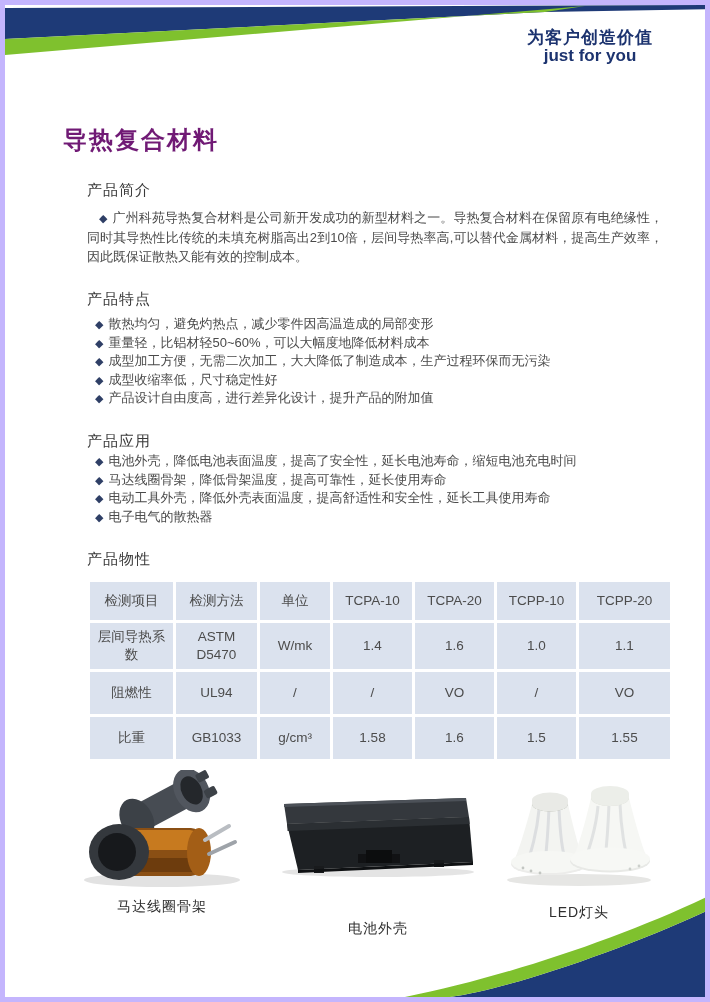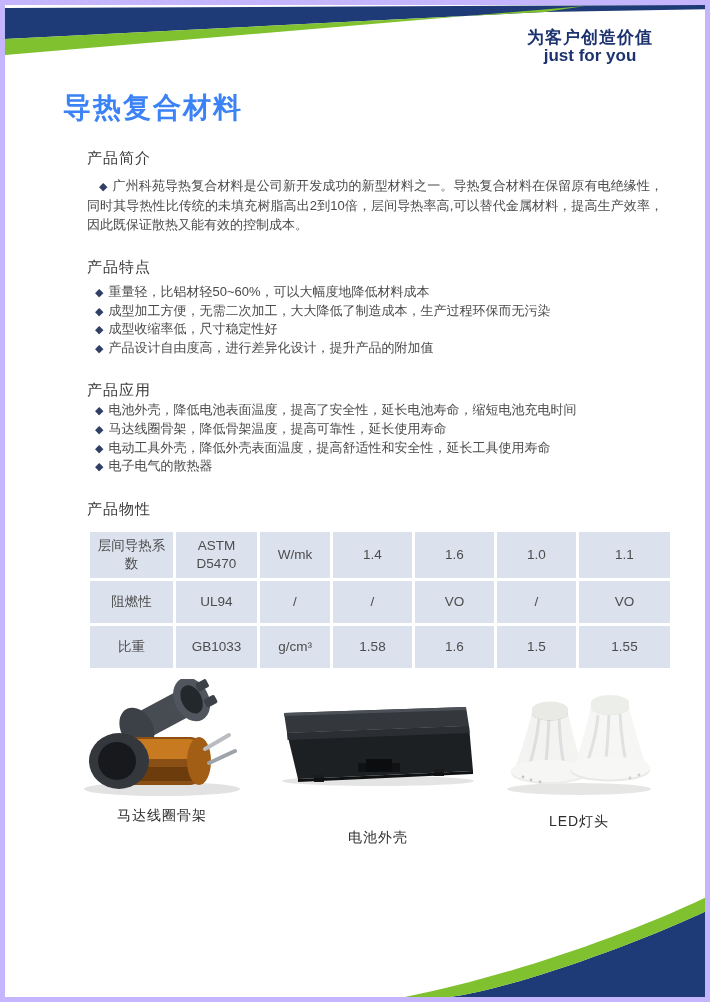--- a/index.html
+++ b/index.html
@@ -7,22 +7,22 @@
   .page{
     position:relative;width:710px;height:1002px;margin:0 auto;
     background:#ffffff;border:5px solid #c4b5fd;box-sizing:border-box;overflow:hidden;
   }
   .art{position:absolute;left:0;display:block;}
   .art.top{top:0;}
   .art.bottom{bottom:0;}
   .slogan{position:absolute;top:24px;left:505px;width:160px;text-align:center;color:#1c336f;z-index:3;}
   .slogan .zh{font-size:17px;font-weight:bold;letter-spacing:1px;line-height:18px;}
   .slogan .en{font-size:17px;font-weight:bold;line-height:16px;margin-top:1px;}
-  h1.title{margin:86px 0 0 58px;font-size:28px;line-height:34px;font-weight:bold;
-    color:#3b82f6;letter-spacing:2px;}
+  h1.title{margin:118px 0 0 58px;font-size:24px;line-height:34px;font-weight:bold;
+    color:#701a75;letter-spacing:2px;}
   .sec-heading{margin:20px 42px 0 82px;font-size:15px;line-height:26px;font-weight:400;
     color:#3a3a3a;letter-spacing:1px;}
   .intro-para{margin:5px 42px 0 82px;font-size:13px;line-height:19px;color:#4a4a4a;
     text-indent:12px;text-align:justify;}
   .diamond{color:#2f3f66;font-size:11px;margin-right:5px;}
   ul.bullet-list{list-style:none;margin:4px 42px 0 90px;padding:0;}
   ul.bullet-list li{font-size:13px;line-height:17.6px;color:#4a4a4a;white-space:nowrap;}
   .features-list{margin-top:3px !important;}
   .applications-list{margin-top:-2px !important;}
   table.props{margin:7px 0 0 82px;width:586px;border-collapse:separate;border-spacing:3px;
@@ -55,20 +55,21 @@
     <div class="en">just for you</div>
   </div>
 
   <h1 class="title">导热复合材料</h1>
 
   <div class="sec-heading">产品简介</div>
   <p class="intro-para"><span class="diamond">◆</span><span>广州科苑导热复合材料是公司新开发成功的新型材料之一。导热复合材料在保留原有电绝缘性，同时其导热性比传统的未填充树脂高出2到10倍，层间导热率高,可以替代金属材料，提高生产效率，因此既保证散热又能有效的控制成本。</span></p>
 
   <div class="sec-heading">产品特点</div>
   <ul class="bullet-list features-list">
+    <li><span class="diamond">◆</span><span>散热均匀，避免灼热点，减少零件因高温造成的局部变形</span></li>
     <li><span class="diamond">◆</span><span>重量轻，比铝材轻50~60%，可以大幅度地降低材料成本</span></li>
     <li><span class="diamond">◆</span><span>成型加工方便，无需二次加工，大大降低了制造成本，生产过程环保而无污染</span></li>
     <li><span class="diamond">◆</span><span>成型收缩率低，尺寸稳定性好</span></li>
     <li><span class="diamond">◆</span><span>产品设计自由度高，进行差异化设计，提升产品的附加值</span></li>
   </ul>
 
   <div class="sec-heading">产品应用</div>
   <ul class="bullet-list applications-list">
     <li><span class="diamond">◆</span><span>电池外壳，降低电池表面温度，提高了安全性，延长电池寿命，缩短电池充电时间</span></li>
     <li><span class="diamond">◆</span><span>马达线圈骨架，降低骨架温度，提高可靠性，延长使用寿命</span></li>
@@ -81,20 +82,29 @@
     <colgroup>
       <col style="width:83px">
         <col style="width:81px">
         <col style="width:70px">
       <col style="width:79px">
         <col style="width:79px">
         <col style="width:79px">
         <col style="width:91px">
     </colgroup>
     <tbody>
+        <tr class="hdr">
+      <th>检测项目</th>
+      <th>检测方法</th>
+      <th>单位</th>
+      <th>TCPA-10</th>
+      <th>TCPA-20</th>
+      <th>TCPP-10</th>
+      <th>TCPP-20</th>
+    </tr>
     <tr class="r1">
       <td>层间导热系数</td>
       <td>ASTM D5470</td>
       <td>W/mk</td>
       <td>1.4</td>
       <td>1.6</td>
       <td>1.0</td>
       <td>1.1</td>
     </tr>
     <tr class="r2">

